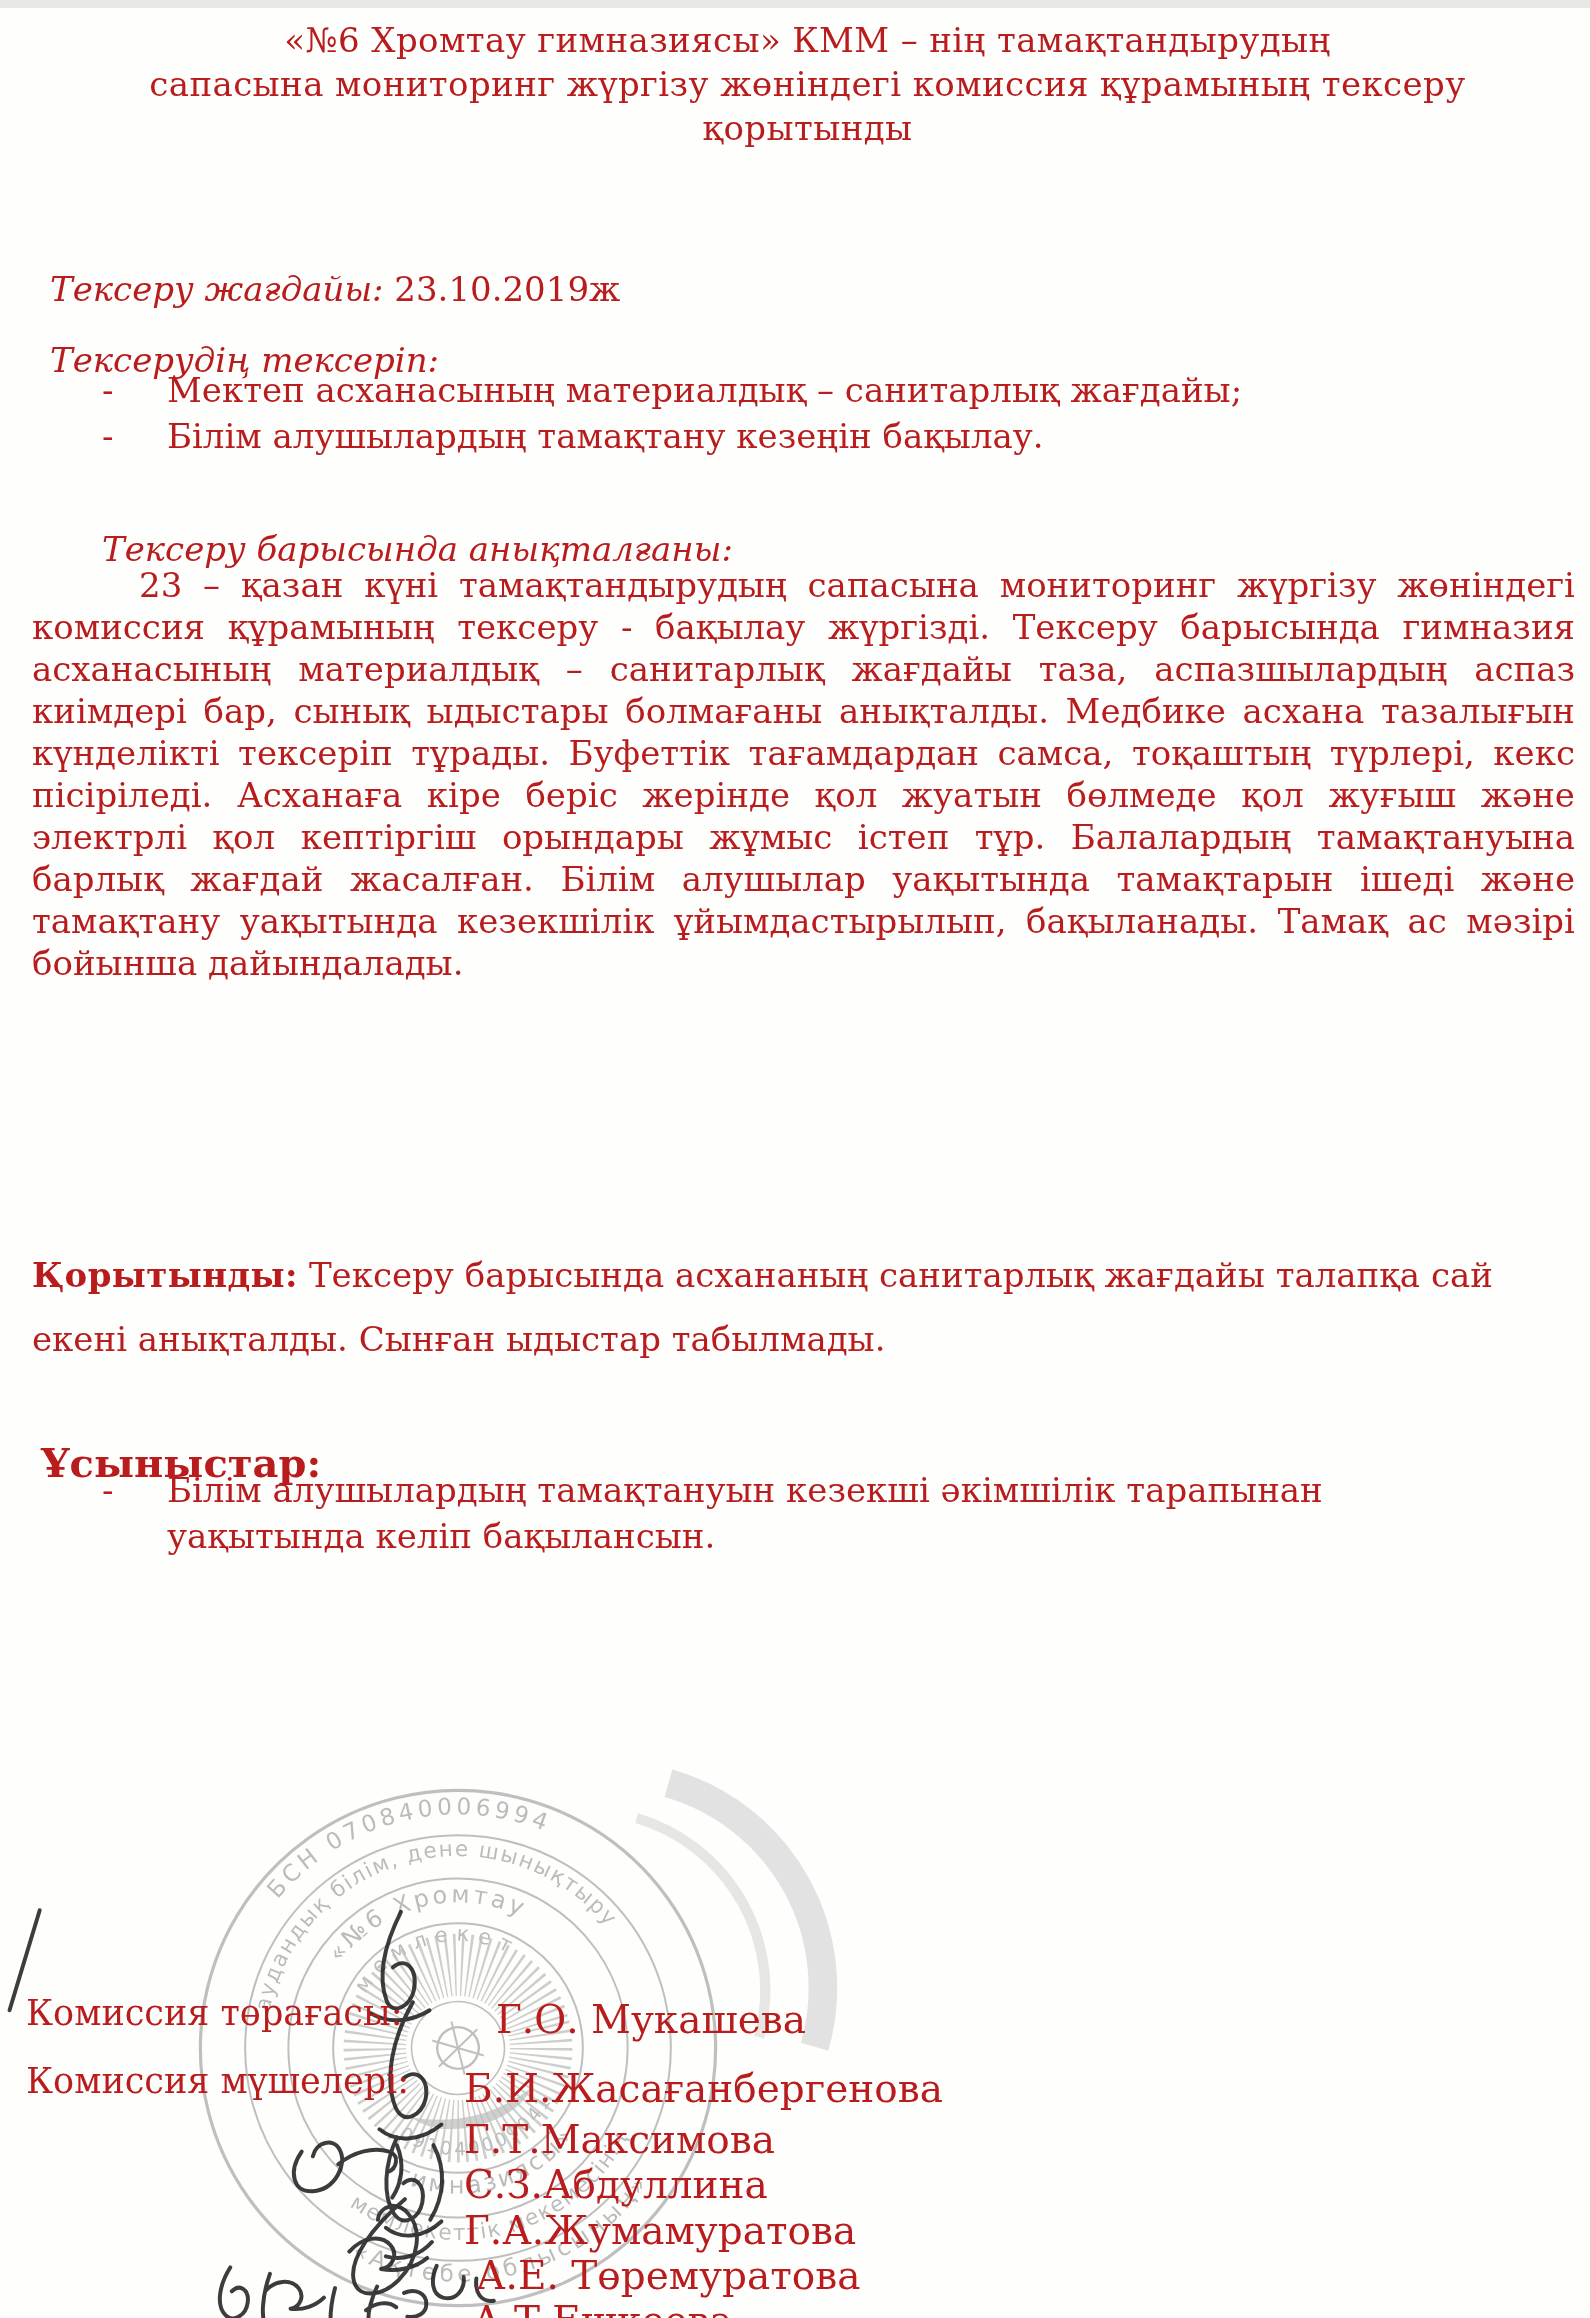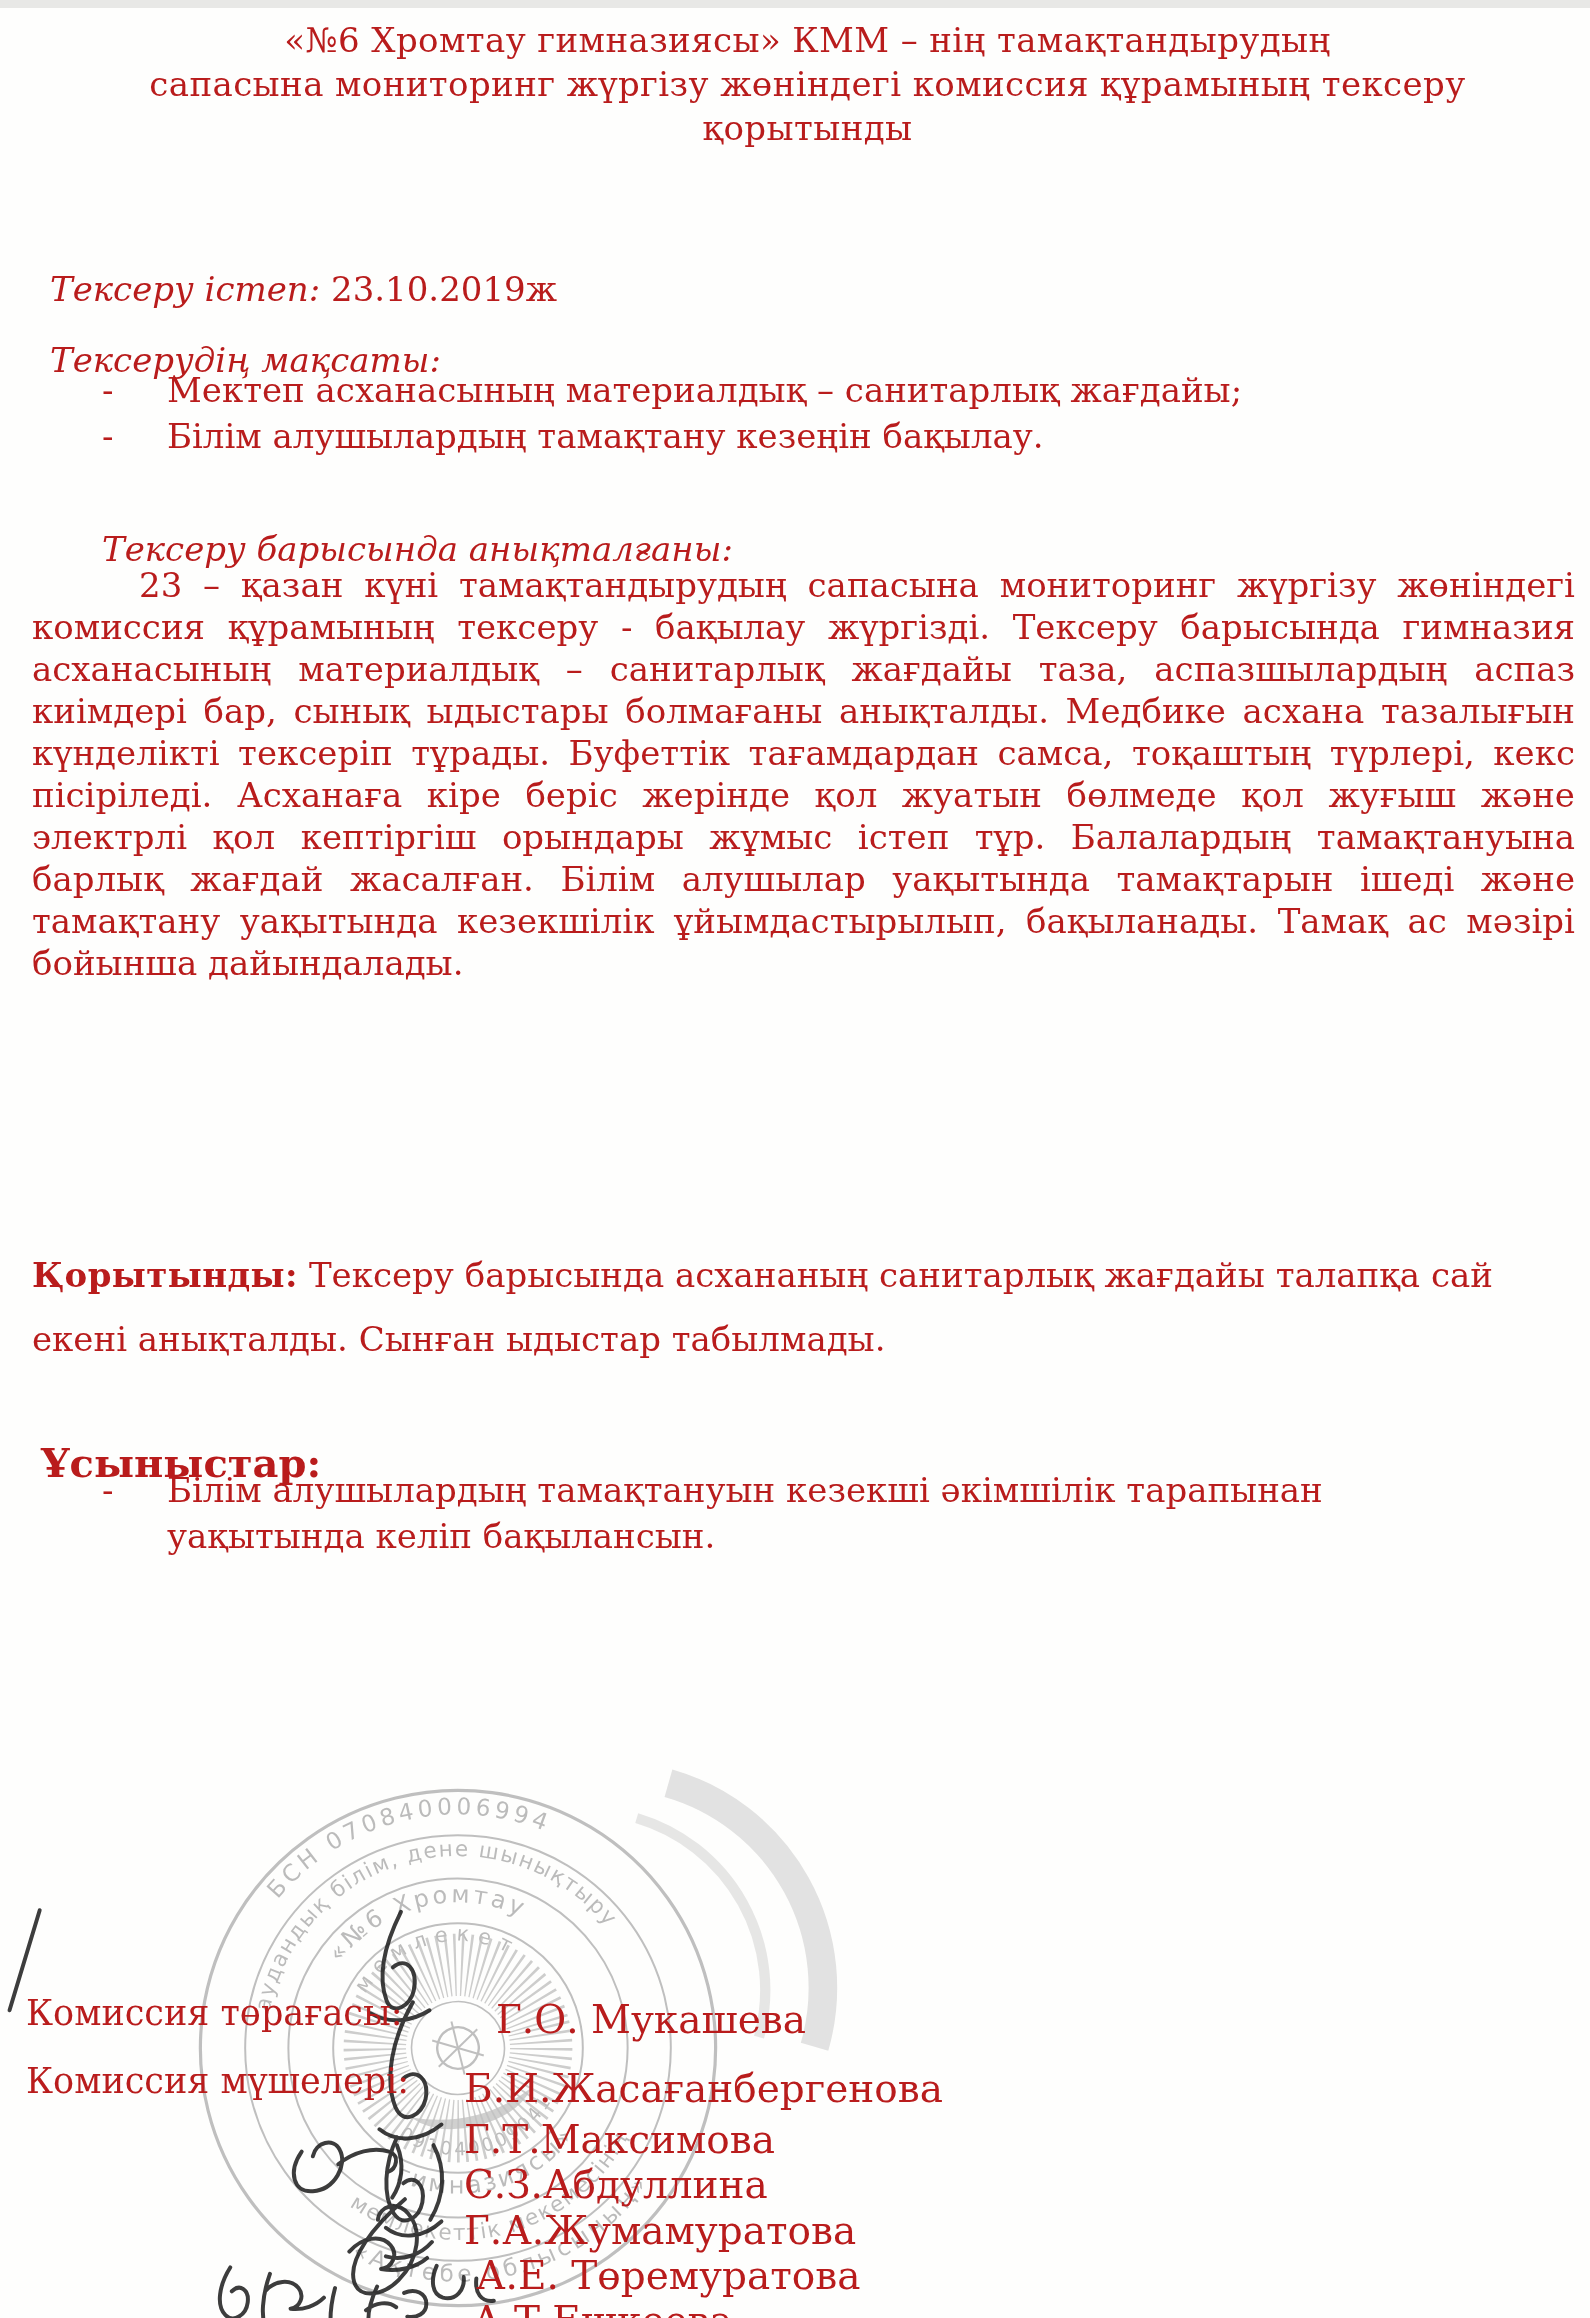--- a/index.html
+++ b/index.html
@@ -55,25 +55,25 @@
 <body>
 
 <div class="page">
 
   <header class="abs doc-title">
     <div>«№6  Хромтау гимназиясы» КММ – нің тамақтандырудың</div>
     <div>сапасына мониторинг жүргізу  жөніндегі комиссия құрамының тексеру   қорытынды</div>
   </header>
 
   <p class="abs line-time">
-    <span class="lbl">Тексеру істеп:</span>
+    <span class="lbl">Тексеру жағдайы:</span>
     <span>23.10.2019ж</span>
   </p>
 
-  <p class="abs line-purpose">Тексерудің мақсаты:</p>
+  <p class="abs line-purpose">Тексерудің тексеріп:</p>
 
   <ul class="abs dash-list purpose-list">
     <li>
       <span class="dash">-</span>
       <span>Мектеп  асханасының материалдық – санитарлық жағдайы;</span>
     </li>
     <li>
       <span class="dash">-</span>
       <span>Білім  алушылардың  тамақтану кезеңін бақылау.</span>
     </li>

